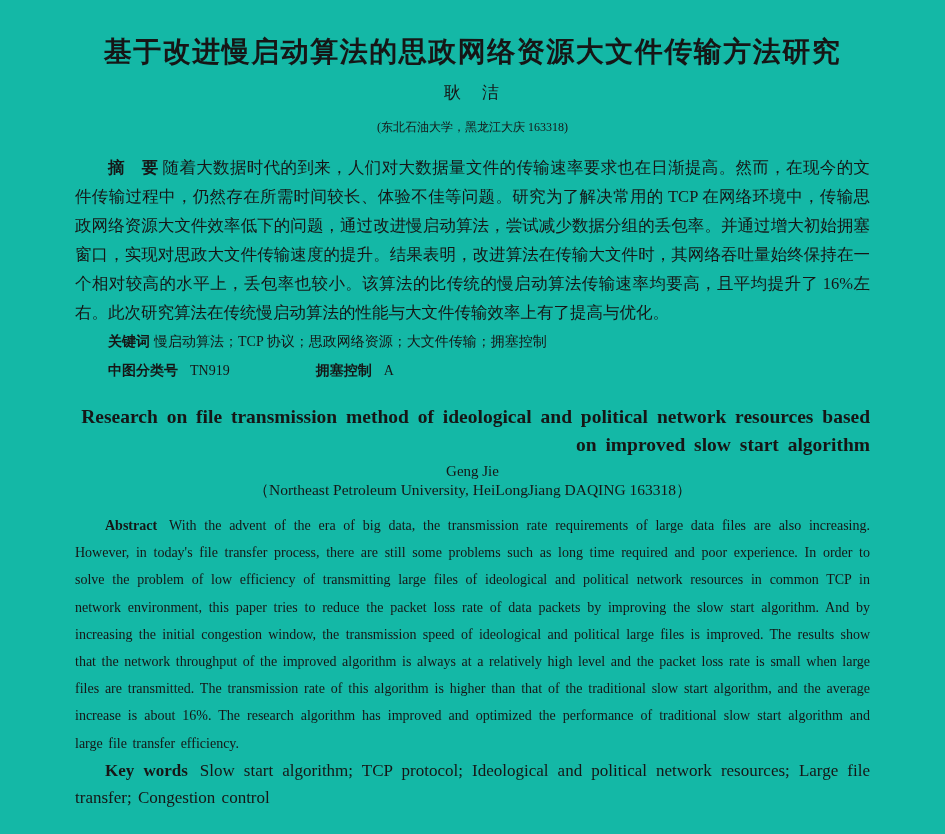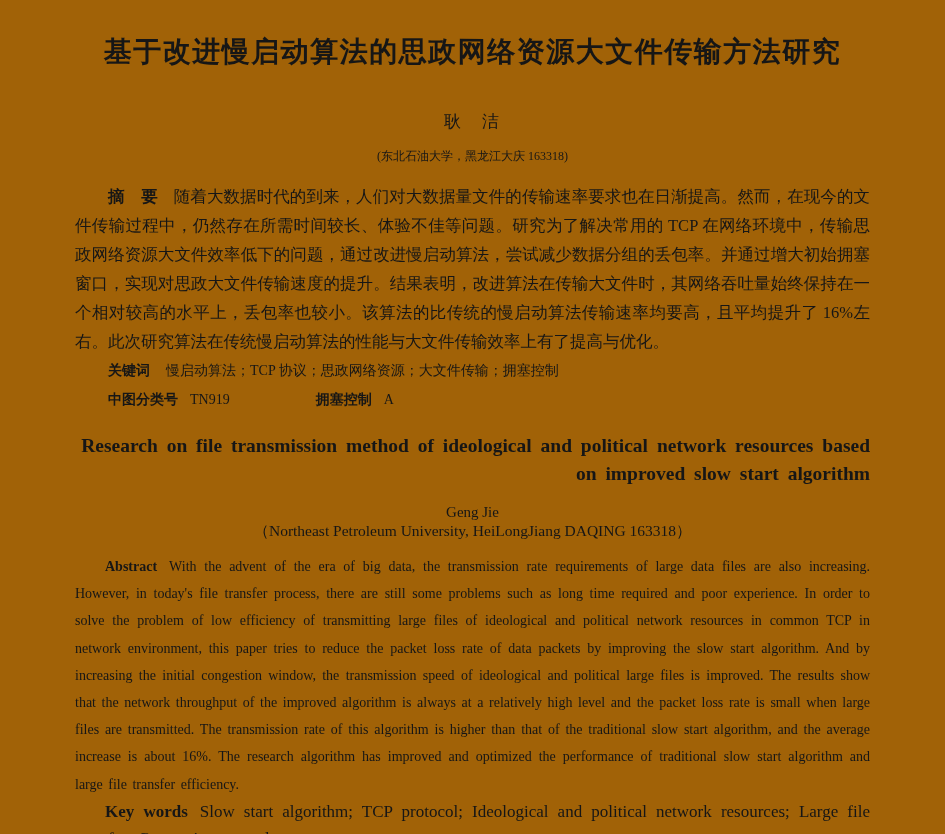--- a/index.html
+++ b/index.html
@@ -1,78 +1,78 @@
 <!DOCTYPE html>
 <html><head>
 <meta charset="utf-8">
 <style>
   html, body { margin: 0; padding: 0; background: #ffffff; }
   .page {
     position: relative;
     width: 945px;
     height: 834px;
-    background: #a16207;
+    background: #14b8a6;
     color: #161616;
     font-family: "Liberation Serif", "DejaVu Serif", serif;
     overflow: hidden;
   }
   .inner { padding: 34px 75px 0 75px; }
 
   .title-cn {
     margin: 0;
     font-size: 28px;
     font-weight: bold;
     text-align: center;
     letter-spacing: 1.5px;
     line-height: 36px;
   }
   .author-cn {
-    margin-top: 40px;
+    margin-top: 11px;
     text-align: center;
     font-size: 17px;
     letter-spacing: 2px;
   }
   .affil-cn {
     margin-top: 15px;
     text-align: center;
     font-size: 12px;
   }
 
   .abs-cn {
     margin: 17px 0 0 0;
     font-size: 16.5px;
     line-height: 29px;
     text-align: justify;
     text-indent: 33px;
   }
   .label-hei {
     font-weight: bold;
     font-family: "Liberation Sans", "DejaVu Sans", sans-serif;
-    margin-right: 16px;
+    margin-right: 4px;
   }
   .kw-cn, .clc-line {
     margin: 0;
     font-size: 14px;
     line-height: 29px;
     text-indent: 33px;
     text-align: left;
   }
   .clc-line .clc-value { margin-right: 86px; }
   .clc-line .label-hei { margin-right: 12px; }
 
   .title-en {
     margin: 18px auto 0 auto;
     font-size: 19.5px;
     font-weight: bold;
     text-align: right;
     line-height: 28px;
     word-spacing: 4px;
   }
   .author-en {
-    margin-top: 16px;
+    margin-top: 4px;
     text-align: center;
     font-size: 15px;
   }
   .affil-en {
     margin-top: 0;
     text-align: center;
     font-size: 15.5px;
   }
 
   .abs-en {

